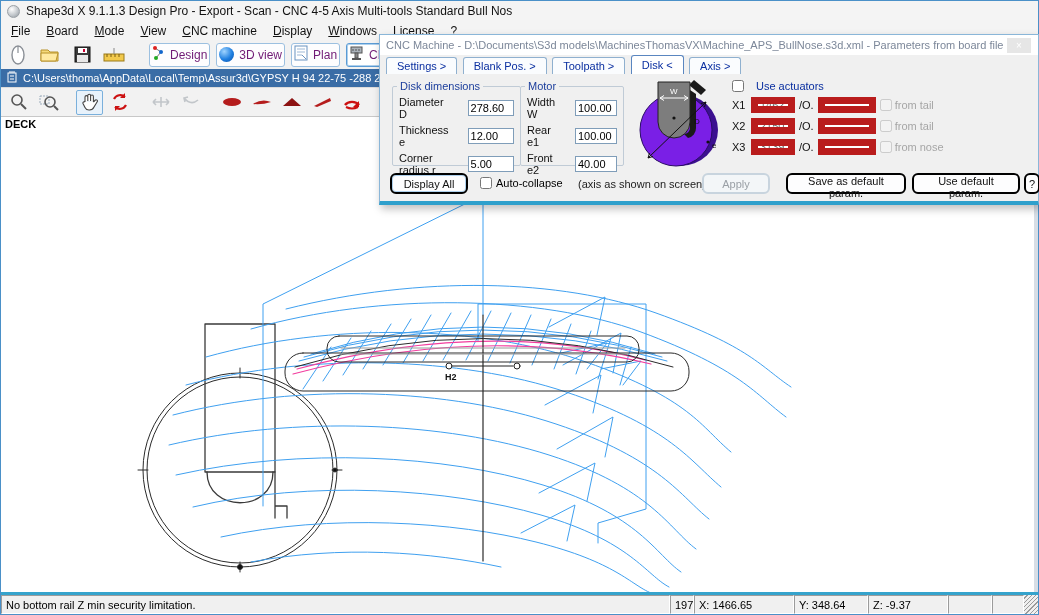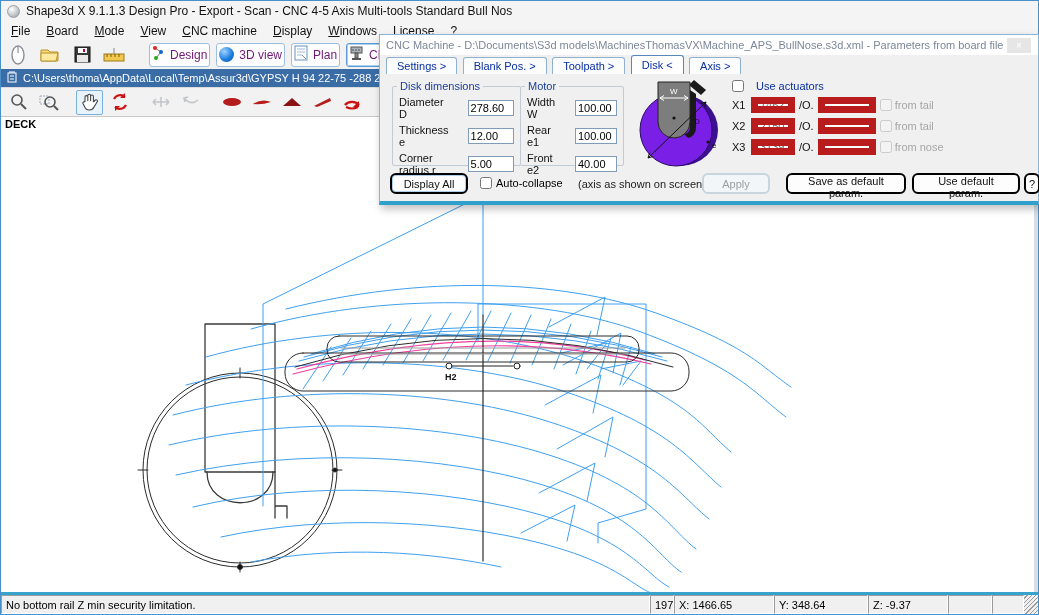--- a/index.html
+++ b/index.html
@@ -355,21 +355,21 @@
           <text x="444" y="263" font-size="9" font-weight="bold" fill="#111" stroke="none" font-family="Liberation Sans, sans-serif">H2</text>
         </g>
       </g>
     </svg>
   </div>
 
   <div class="statusbar">
     <div class="scell msg">No bottom rail Z min security limitation.</div>
     <div class="scell" style="width:24px">1971</div>
     <div class="scell" style="width:100px">X: 1466.65</div>
-    <div class="scell" style="width:94px">Y: 348.64</div>
+    <div class="scell" style="width:74px">Y: 348.64</div>
     <div class="scell" style="width:80px">Z: -9.37</div>
     <div class="scell" style="width:44px"></div>
     <div class="scell" style="width:32px"></div>
     <div class="grip"></div>
   </div>
 </div>
 
 <div class="dialog">
   <div class="dlg-title">
     <span>CNC Machine - D:\Documents\S3d models\MachinesThomasVX\Machine_APS_BullNose.s3d.xml - Parameters from board file</span>

